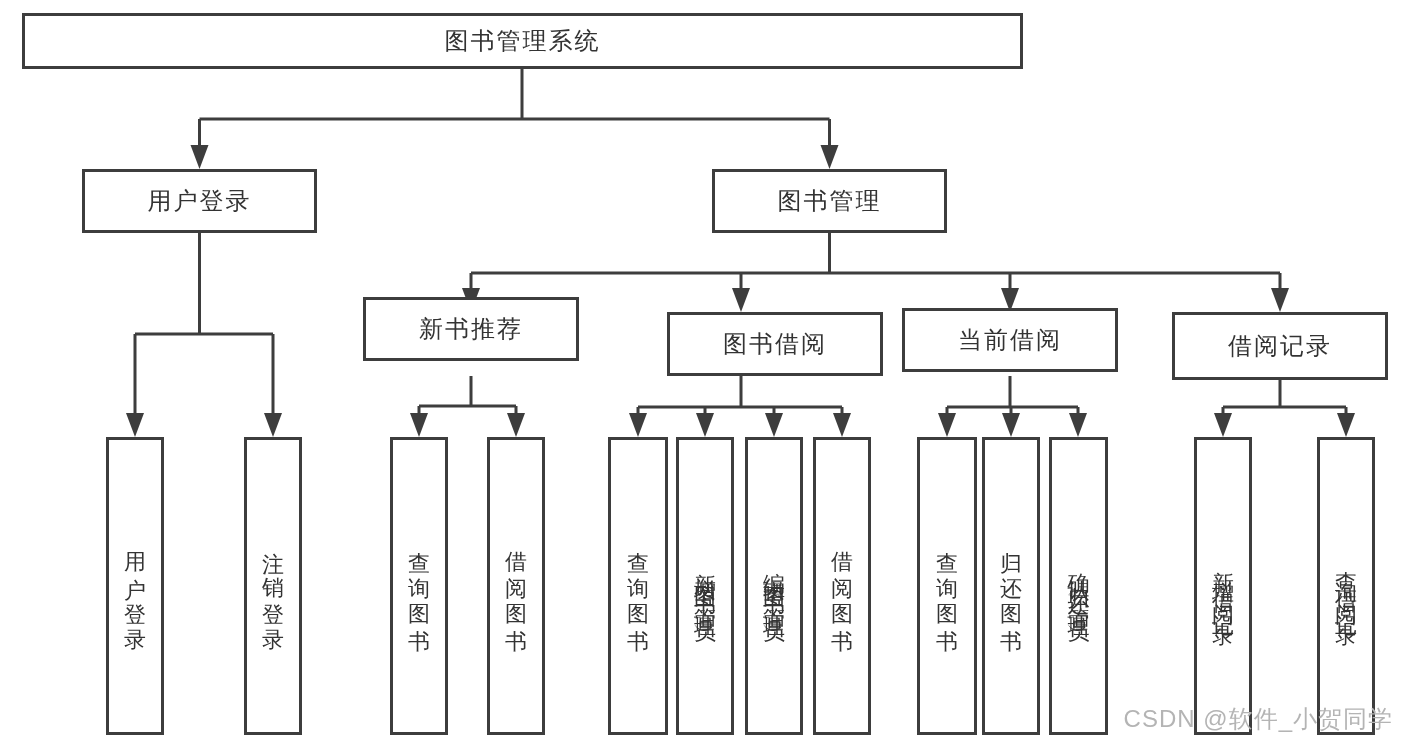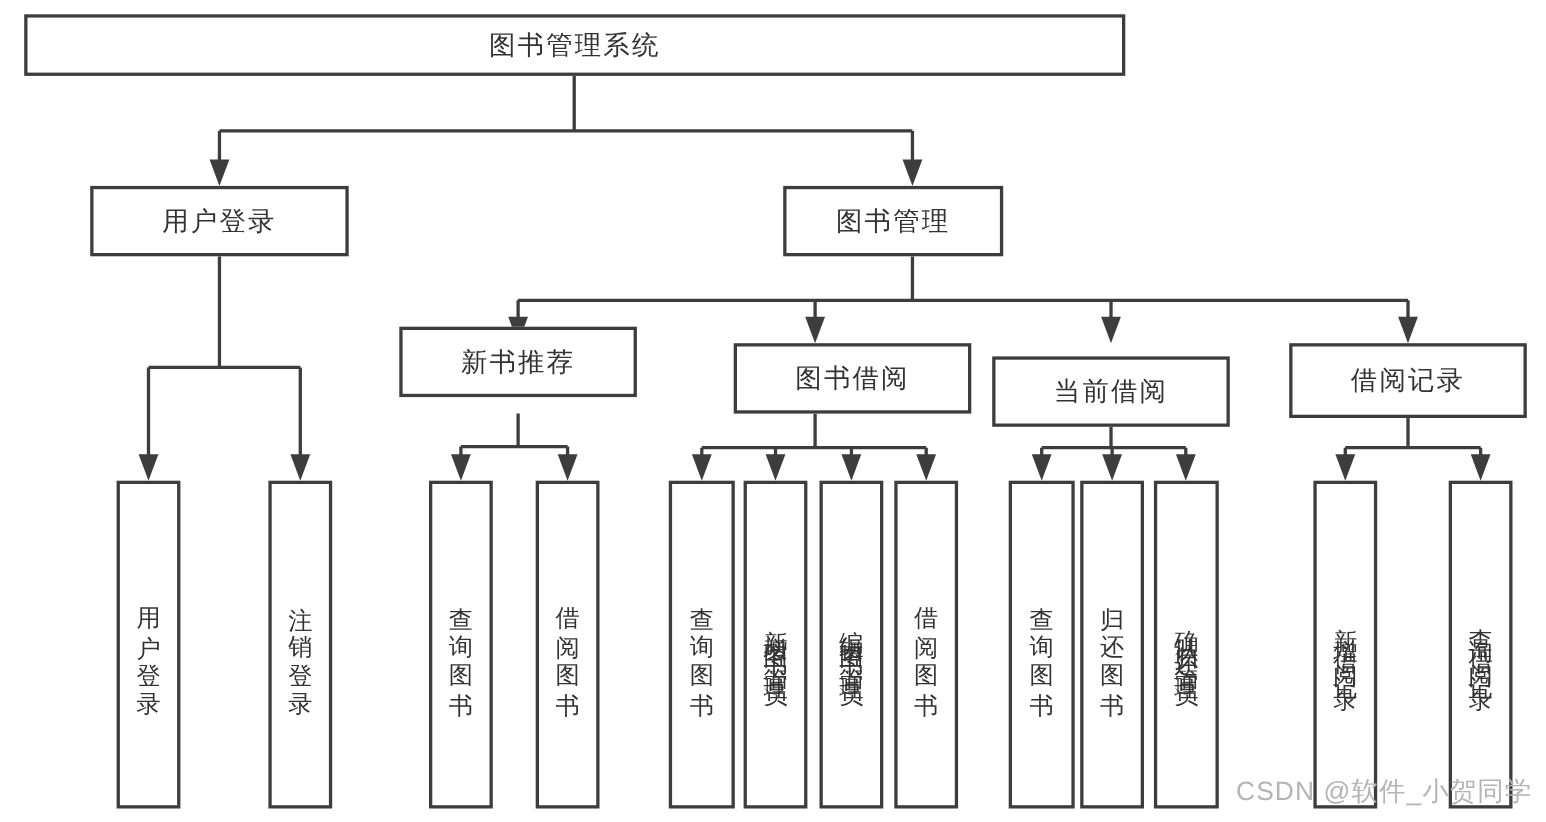--- a/index.html
+++ b/index.html
@@ -45,24 +45,24 @@
     font-size: 22px;
     line-height: 1;
     white-space: nowrap;
   }
   .sp-wide   { letter-spacing: 26px; }
   .sp-mid    { letter-spacing: 11px; }
   .sp-narrow { letter-spacing: 7px;  }
 
   .n-root { left: 22px;  top: 13px;  width: 1001px; height: 56px; }
   .n-l2a  { left: 82px;  top: 169px; width: 235px;  height: 64px; }
-  .n-l2b  { left: 712px; top: 169px; width: 200px;  height: 64px; }
+  .n-l2b  { left: 712px; top: 169px; width: 235px;  height: 64px; }
   .n-l3a  { left: 363px; top: 297px; width: 216px;  height: 64px; }
   .n-l3b  { left: 667px; top: 312px; width: 216px;  height: 64px; }
-  .n-l3c  { left: 902px; top: 324px; width: 216px;  height: 64px; }
+  .n-l3c  { left: 902px; top: 308px; width: 216px;  height: 64px; }
   .n-l3d  { left: 1172px;top: 312px; width: 216px;  height: 68px; }
 
   .f1  { left: 106px;  width: 58px; }
   .f2  { left: 244px;  width: 58px; }
   .f3  { left: 390px;  width: 58px; }
   .f4  { left: 487px;  width: 58px; }
   .f5  { left: 608px;  width: 60px; }
   .f6  { left: 676px;  width: 58px; }
   .f7  { left: 745px;  width: 58px; }
   .f8  { left: 813px;  width: 58px; }

